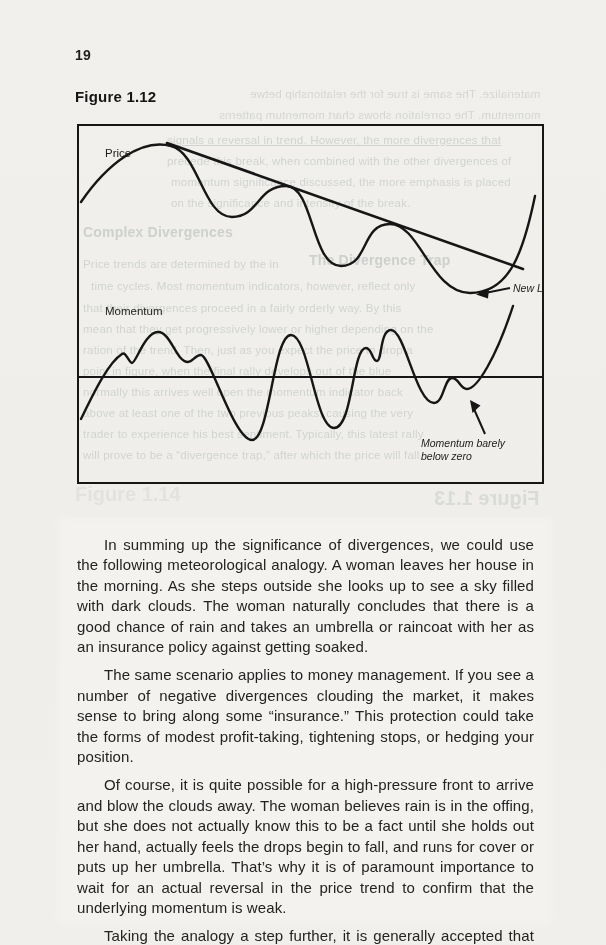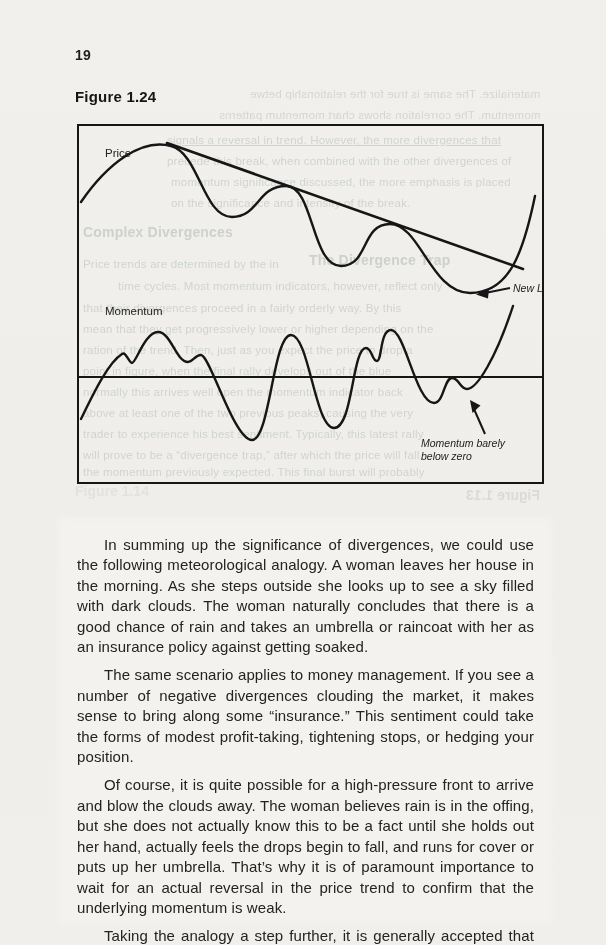--- a/index.html
+++ b/index.html
@@ -36,21 +36,21 @@
   }
   .ghost-inside span.b{font-weight:bold;font-size:14px;color:#cdd1cd;}
   .fig-box svg{position:absolute;left:0;top:0;width:100%;height:100%;}
   .curve{fill:none;stroke:#161616;stroke-width:2.4;stroke-linecap:round;}
   .trend{fill:none;stroke:#161616;stroke-width:2.6;stroke-linecap:round;}
   .zero{fill:none;stroke:#161616;stroke-width:2.2;}
   .arrowline{fill:none;stroke:#161616;stroke-width:2;}
   .arrowhead{fill:#161616;stroke:none;}
   .svg-label{font-family:"Liberation Sans",sans-serif;font-size:11.5px;fill:#222;}
   .svg-anno{font-family:"Liberation Sans",sans-serif;font-size:10.5px;font-style:italic;fill:#1c1c1c;}
-  .ghost-captions span{position:absolute;font-weight:bold;font-size:14px;white-space:nowrap;}
+  .ghost-captions span{position:absolute;font-weight:bold;font-size:20px;white-space:nowrap;}
   .ghost-cap-left{left:75px;top:483px;color:#e3e2de;}
   .ghost-cap-right{right:66px;top:487px;color:#d9dbd6;transform:scaleX(-1);}
   .text-backdrop{
     position:absolute;left:62px;top:522px;width:486px;height:398px;
     background:#f3f2ef;box-shadow:0 0 6px 4px #f3f2ef;
   }
   .text-block{
     position:absolute;left:69px;top:527px;width:473px;
     font-size:15px;line-height:20.4px;text-align:justify;color:#232323;
     letter-spacing:.1px;
@@ -64,41 +64,40 @@
 
   <div class="header">
     <span class="pagenum">19</span>
   </div>
 
   <div class="ghost-above">
       <span class="ghost mirror" style="right: 66px; top: 88px;">materialize. The same is true for the relationship betwe</span>
       <span class="ghost mirror" style="right: 66px; top: 109px;">momentum. The correlation shows chart momentum patterns</span>
     </div>
 
-  <div class="fig-label">Figure 1.24</div>
+  <div class="fig-label">Figure 1.12</div>
 
   <div class="fig-box">
     <div class="ghost-inside">
         <span style="left: 88px; top: 8px; text-decoration: underline;">signals a reversal in trend. However, the more divergences that</span>
         <span style="left: 88px; top: 29px;">precede this break, when combined with the other divergences of</span>
         <span style="left: 92px; top: 50px;">momentum significance discussed, the more emphasis is placed</span>
         <span style="left: 92px; top: 71px;">on the significance and intensity of the break.</span>
         <span class="b" style="left: 4px; top: 98px;">Complex Divergences</span>
         <span class="b" style="left: 230px; top: 126px;">The Divergence Trap</span>
         <span style="left: 4px; top: 132px;">Price trends are determined by the in</span>
-        <span style="left: 12px; top: 154px; margin-left: 27px;">time cycles. Most momentum indicators, however, reflect only</span>
+        <span style="left: 12px; top: 154px;">time cycles. Most momentum indicators, however, reflect only</span>
         <span style="left: 4px; top: 176px;">that their divergences proceed in a fairly orderly way. By this</span>
         <span style="left: 4px; top: 197px;">mean that they get progressively lower or higher depending on the</span>
         <span style="left: 4px; top: 218px;">ration of the trend. Then, just as you expect the price to drop a</span>
         <span style="left: 4px; top: 239px;">point in figure, when the final rally develops out of the blue</span>
         <span style="left: 4px; top: 260px;">normally this arrives well open the momentum indicator back</span>
         <span style="left: 4px; top: 281px;">above at least one of the two previous peaks, causing the very</span>
         <span style="left: 4px; top: 302px;">trader to experience his best sentiment. Typically, this latest rally</span>
         <span style="left: 4px; top: 323px;">will prove to be a “divergence trap,” after which the price will fall</span>
-        <span style="left: 4px; top: 340px;">the momentum previously expected. This final burst will probably</span>
       </div>
     <svg viewBox="0 0 463 356" aria-hidden="true">
       <text class="svg-label" x="26" y="31">Price</text>
       <path class="trend" d="M 88 17 L 444 143"></path>
       <path class="curve" d="M 2 76 C 28 38 62 12 92 20 C 120 27 124 91 153 91 C 180 91 178 60 207 60 C 235 60 232 140 262 140 C 290 140 282 98 311 98 C 341 98 352 167 391 167 C 430 167 444 128 456 70"></path>
 
       <text class="svg-label" x="26" y="189">Momentum</text>
       <path class="zero" d="M 0 251 L 463 251"></path>
       <path class="curve" d="M 2 293 C 16 264 30 236 43 228 C 47 225 50 237 53 237 C 57 237 66 206 79 206 C 92 206 97 236 109 236 C 114 236 116 229 122 229 C 131 229 155 314 173 314 C 191 314 194 209 212 209 C 230 209 236 302 255 302 C 274 302 273 222 287 222 C 293 222 293 235 298 235 C 303 235 301 204 312 204 C 326 204 337 277 355 277 C 365 277 365 252 373 252 C 380 252 381 263 388 263 C 398 263 417 232 434 180"></path>
 
@@ -118,18 +117,18 @@
   </div>
 
   <div class="ghost-captions">
     <span class="ghost-cap-left">Figure 1.14</span>
     <span class="ghost-cap-right">Figure 1.13</span>
   </div>
 
   <div class="text-backdrop"></div>
   <div class="text-block">
       <p>In summing up the significance of divergences, we could use the following meteorological analogy. A woman leaves her house in the morning. As she steps outside she looks up to see a sky filled with dark clouds. The woman naturally concludes that there is a good chance of rain and takes an umbrella or raincoat with her as an insurance policy against getting soaked.</p>
-      <p>The same scenario applies to money management. If you see a number of negative divergences clouding the market, it makes sense to bring along some “insurance.” This sentiment could take the forms of modest profit-taking, tightening stops, or hedging your position.</p>
+      <p>The same scenario applies to money management. If you see a number of negative divergences clouding the market, it makes sense to bring along some “insurance.” This protection could take the forms of modest profit-taking, tightening stops, or hedging your position.</p>
       <p>Of course, it is quite possible for a high-pressure front to arrive and blow the clouds away. The woman believes rain is in the offing, but she does not actually know this to be a fact until she holds out her hand, actually feels the drops begin to fall, and runs for cover or puts up her umbrella. That’s why it is of paramount importance to wait for an actual reversal in the price trend to confirm that the underlying momentum is weak.</p>
       <p>Taking the analogy a step further, it is generally accepted that the darker the clouds, the heavier the rain shower if it does</p>
     </div>
 
 </div>
 
 </body></html>

